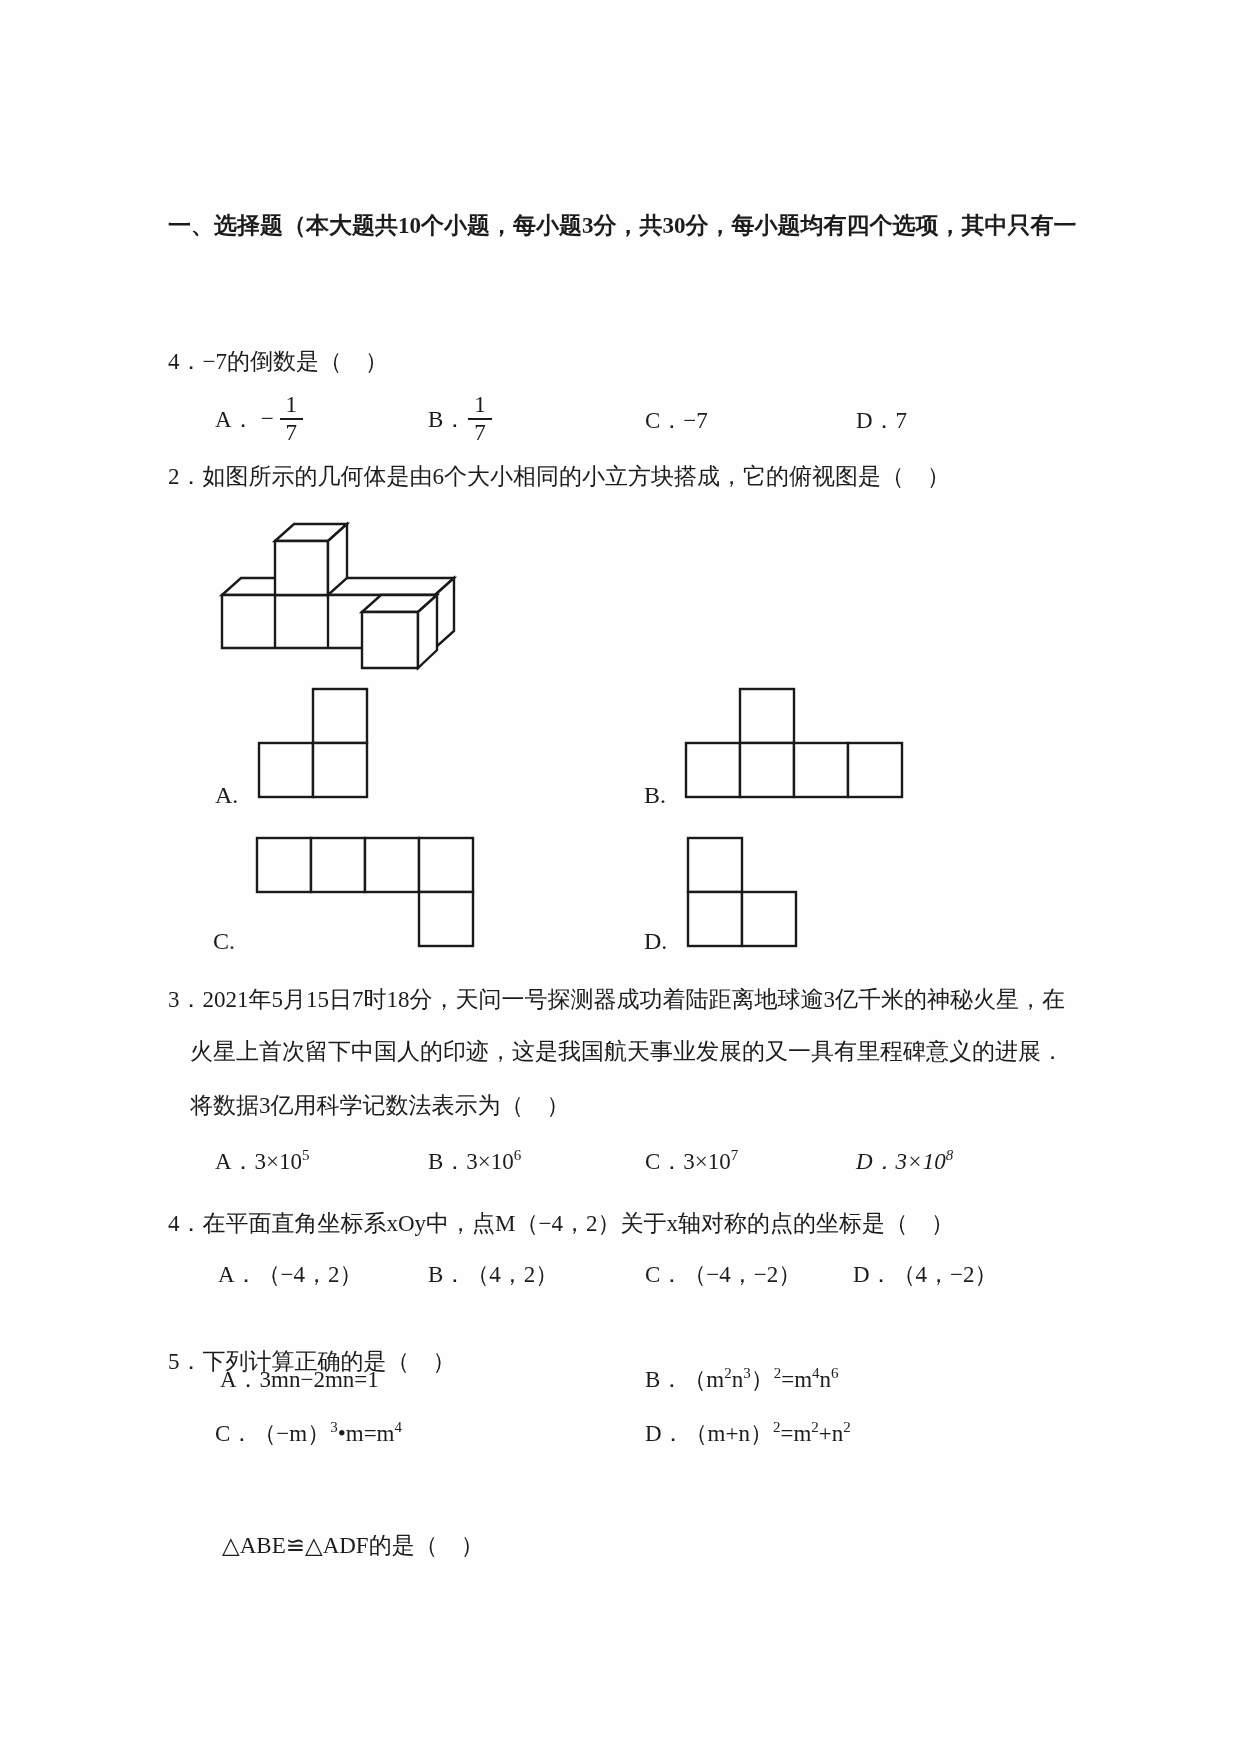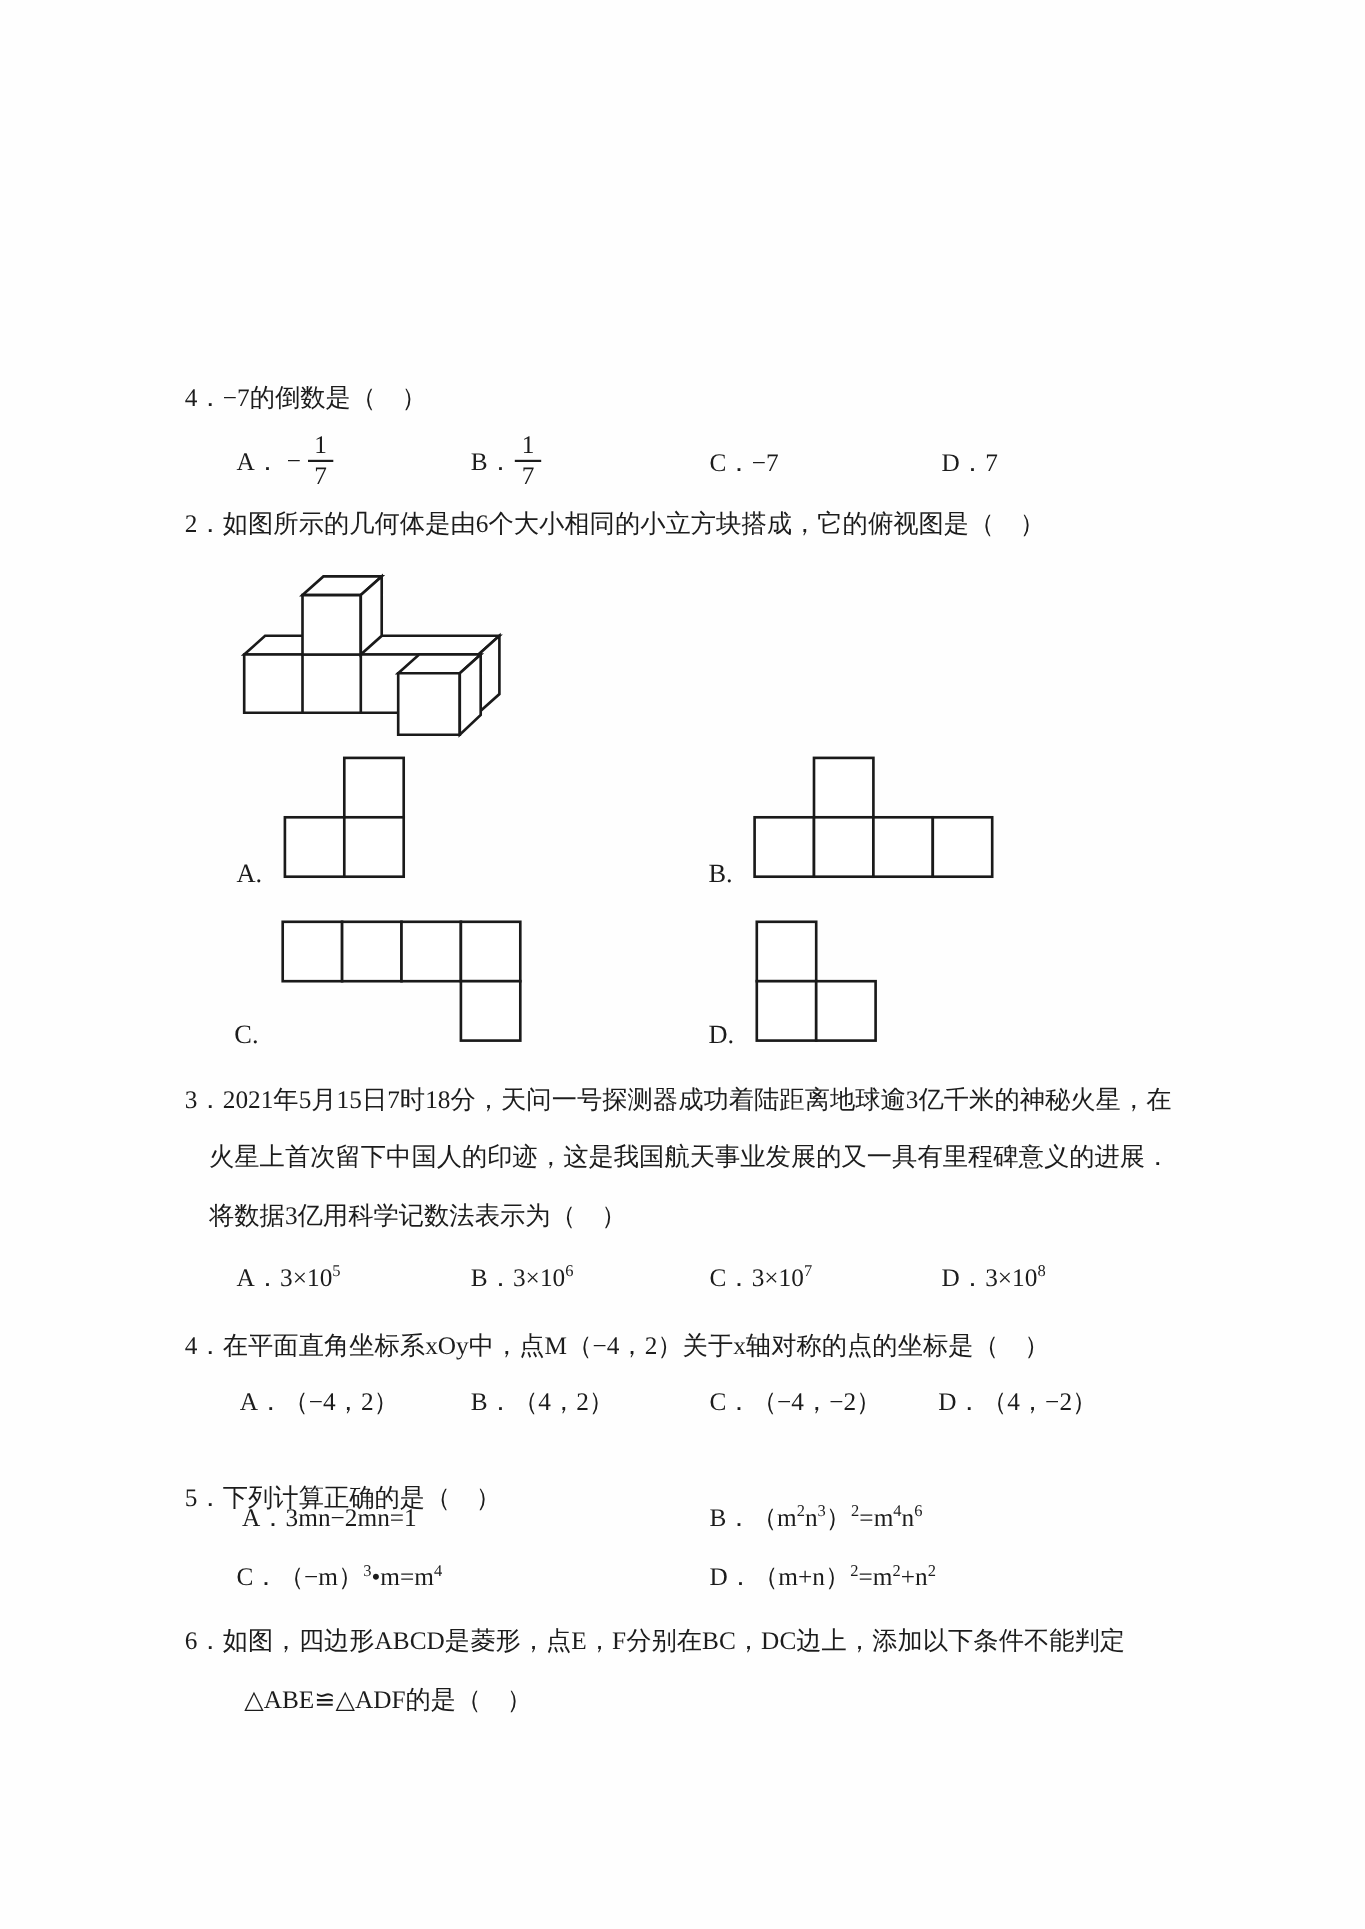--- a/index.html
+++ b/index.html
@@ -21,20 +21,21 @@
   svg { position:absolute; overflow:visible; }
   svg polygon, svg rect { fill:#ffffff; stroke:#1a1a1a; stroke-width:2.4px; }
   svg polyline { fill:none; stroke:#1a1a1a; stroke-width:2.4px; }
 </style>
 </head>
 <body>
 
 <div class="page">
 
 
+  <div class="line bold" style="left:168px; top:212px;">一、选择题（本大题共10个小题，每小题3分，共30分，每小题均有四个选项，其中只有一</div>
 
   <div class="line" style="left:168px; top:348px;">4．−7的倒数是（　）</div>
   <div class="opt-frac" style="left:215px; top:389px;">
     <span>A．</span>
       <span class="minus">−</span>
       <span class="frac">
         <span class="num">1</span>
         <span class="den">7</span>
       </span>
   </div>
@@ -96,30 +97,29 @@
       <rect x="56" y="56" width="54" height="54"></rect>
     </svg>
   <div class="fig-label" style="left:644px; top:928px;">D.</div>
 
   <div class="line" style="left:168px; top:986px;">3．2021年5月15日7时18分，天问一号探测器成功着陆距离地球逾3亿千米的神秘火星，在</div>
   <div class="line" style="left:190px; top:1038px;">火星上首次留下中国人的印迹，这是我国航天事业发展的又一具有里程碑意义的进展．</div>
   <div class="line" style="left:190px; top:1092px;">将数据3亿用科学记数法表示为（　）</div>
   <div class="line" style="left:215px; top:1148px;"><span>A．3×10</span><sup>5</sup></div>
   <div class="line" style="left:428px; top:1148px;"><span>B．3×10</span><sup>6</sup></div>
   <div class="line" style="left:645px; top:1148px;"><span>C．3×10</span><sup>7</sup></div>
-  <div class="line" style="left:856px; top:1148px;"><span>D．3×10</span><sup>8</sup></div>
+  <div class="line" style="left:856px; top:1148px;font-style:italic;"><span>D．3×10</span><sup>8</sup></div>
 
   <div class="line" style="left:168px; top:1210px;">4．在平面直角坐标系xOy中，点M（−4，2）关于x轴对称的点的坐标是（　）</div>
   <div class="line" style="left:218px; top:1261px;">A．（−4，2）</div>
   <div class="line" style="left:428px; top:1261px;">B．（4，2）</div>
   <div class="line" style="left:645px; top:1261px;">C．（−4，−2）</div>
   <div class="line" style="left:853px; top:1261px;">D．（4，−2）</div>
 
   <div class="line" style="left:168px; top:1348px;">5．下列计算正确的是（　）</div>
   <div class="line" style="left:220px; top:1366px;"><span>A．3mn−2mn=1</span></div>
   <div class="line" style="left:645px; top:1366px;"><span>B．（m</span><sup>2</sup><span>n</span><sup>3</sup><span>）</span><sup>2</sup><span>=m</span><sup>4</sup><span>n</span><sup>6</sup></div>
   <div class="line" style="left:215px; top:1420px;"><span>C．（−m）</span><sup>3</sup><span>•m=m</span><sup>4</sup></div>
   <div class="line" style="left:645px; top:1420px;"><span>D．（m+n）</span><sup>2</sup><span>=m</span><sup>2</sup><span>+n</span><sup>2</sup></div>
 
-  <div class="line" style="left:168px; top:1478px;">6．如图，四边形ABCD是菱形，点E，F分别在BC，DC边上，添加以下条件不能判定</div>
   <div class="line" style="left:186px; top:1532px;margin-left:36px;">△ABE≌△ADF的是（　）</div>
 
 </div>
 
 </body></html>

